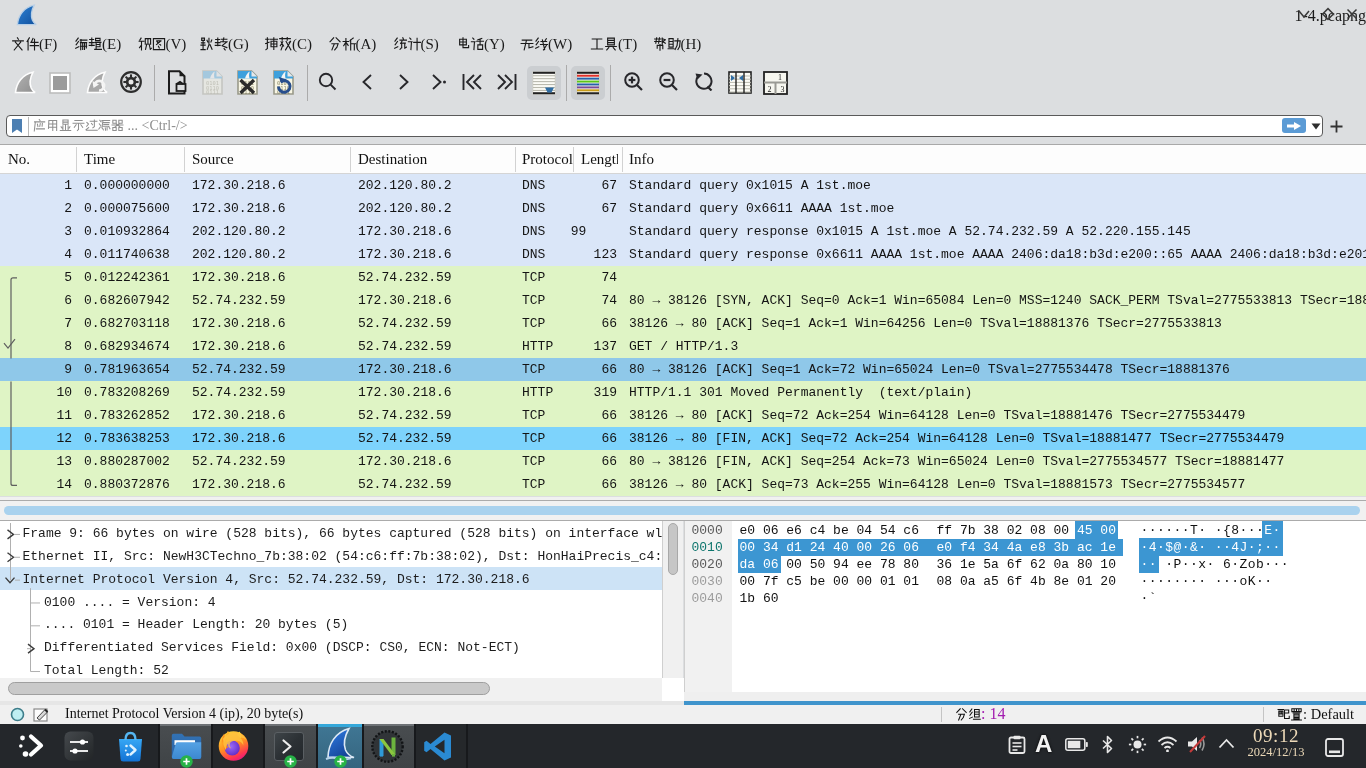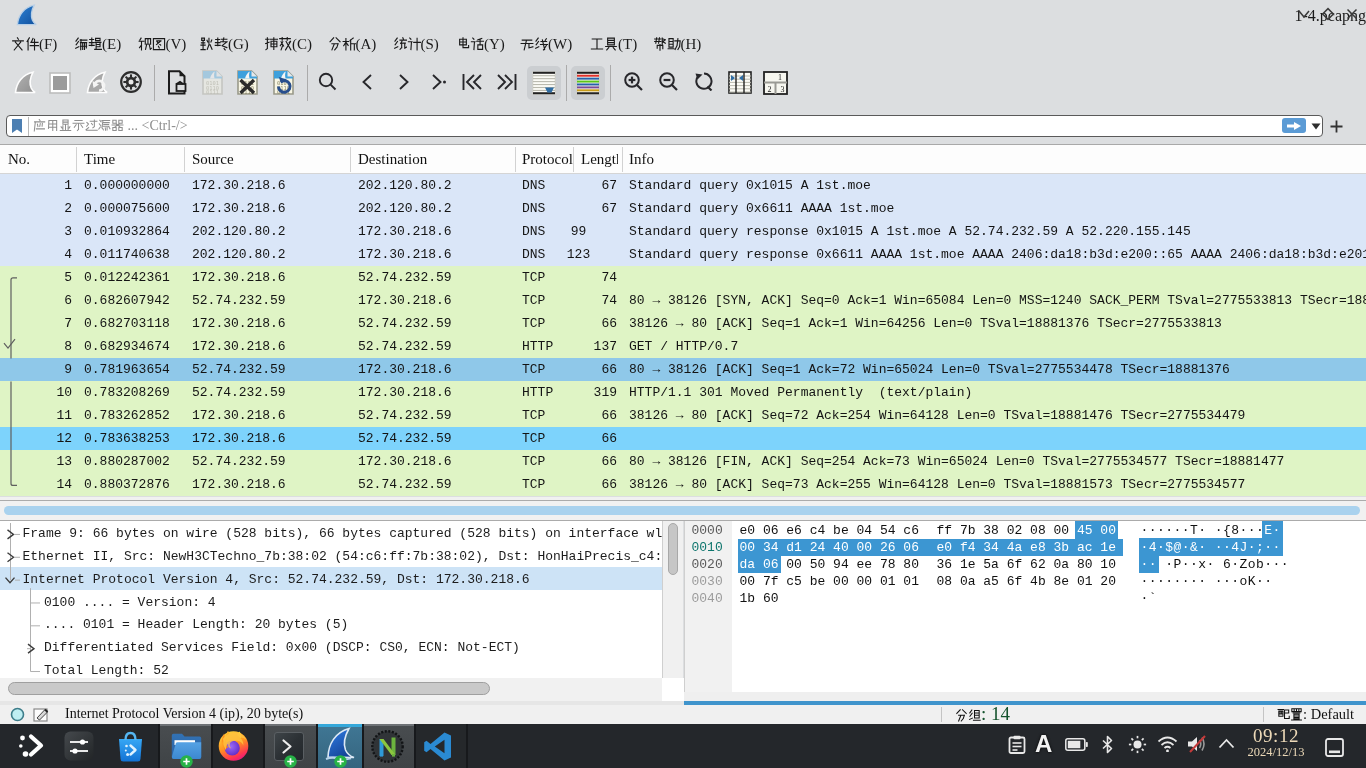--- a/index.html
+++ b/index.html
@@ -338,21 +338,21 @@
       <div class="c" style="left:522px">DNS</div>
       <div class="c" style="left:540px;width:77px;text-align:center">99</div>
       <div class="c" style="left:629px;white-space:pre">Standard query response 0x1015 A 1st.moe A 52.74.232.59 A 52.220.155.145</div>
     </div>
     <div class="row" style="top:69.21000000000001px;background:#dae6f8">
       <div class="c" style="left:0;width:72px;text-align:right">4</div>
       <div class="c" style="left:84px">0.011740638</div>
       <div class="c" style="left:192px">202.120.80.2</div>
       <div class="c" style="left:358px">172.30.218.6</div>
       <div class="c" style="left:522px">DNS</div>
-      <div class="c" style="left:540px;width:77px;text-align:center">123</div>
+      <div class="c" style="left:540px;width:77px;text-align:right">123</div>
       <div class="c" style="left:629px;white-space:pre">Standard query response 0x6611 AAAA 1st.moe AAAA 2406:da18:b3d:e200::65 AAAA 2406:da18:b3d:e201:</div>
     </div>
     <div class="row" style="top:92.28px;background:#dff4c5">
       <div class="c" style="left:0;width:72px;text-align:right">5</div>
       <div class="c" style="left:84px">0.012242361</div>
       <div class="c" style="left:192px">172.30.218.6</div>
       <div class="c" style="left:358px">52.74.232.59</div>
       <div class="c" style="left:522px">TCP</div>
       <div class="c" style="left:540px;width:77px;text-align:right">74</div>
     </div>
@@ -374,21 +374,21 @@
       <div class="c" style="left:540px;width:77px;text-align:right">66</div>
       <div class="c" style="left:629px;white-space:pre">38126 → 80 [ACK] Seq=1 Ack=1 Win=64256 Len=0 TSval=18881376 TSecr=2775533813</div>
     </div>
     <div class="row" style="top:161.49px;background:#dff4c5">
       <div class="c" style="left:0;width:72px;text-align:right">8</div>
       <div class="c" style="left:84px">0.682934674</div>
       <div class="c" style="left:192px">172.30.218.6</div>
       <div class="c" style="left:358px">52.74.232.59</div>
       <div class="c" style="left:522px">HTTP</div>
       <div class="c" style="left:540px;width:77px;text-align:right">137</div>
-      <div class="c" style="left:629px;white-space:pre">GET / HTTP/0.7 </div>
+      <div class="c" style="left:629px;white-space:pre">GET / HTTP/1.3 </div>
     </div>
     <div class="row" style="top:184.56px;background:#8fc8e9">
       <div class="c" style="left:0;width:72px;text-align:right">9</div>
       <div class="c" style="left:84px">0.781963654</div>
       <div class="c" style="left:192px">52.74.232.59</div>
       <div class="c" style="left:358px">172.30.218.6</div>
       <div class="c" style="left:522px">TCP</div>
       <div class="c" style="left:540px;width:77px;text-align:right">66</div>
       <div class="c" style="left:629px;white-space:pre">80 → 38126 [ACK] Seq=1 Ack=72 Win=65024 Len=0 TSval=2775534478 TSecr=18881376</div>
     </div>
@@ -410,20 +410,21 @@
       <div class="c" style="left:540px;width:77px;text-align:right">66</div>
       <div class="c" style="left:629px;white-space:pre">38126 → 80 [ACK] Seq=72 Ack=254 Win=64128 Len=0 TSval=18881476 TSecr=2775534479</div>
     </div>
     <div class="row" style="top:253.77px;background:#7dd3fc">
       <div class="c" style="left:0;width:72px;text-align:right">12</div>
       <div class="c" style="left:84px">0.783638253</div>
       <div class="c" style="left:192px">172.30.218.6</div>
       <div class="c" style="left:358px">52.74.232.59</div>
       <div class="c" style="left:522px">TCP</div>
       <div class="c" style="left:540px;width:77px;text-align:right">66</div>
+      <div class="c" style="left:629px;white-space:pre">38126 → 80 [FIN, ACK] Seq=72 Ack=254 Win=64128 Len=0 TSval=18881477 TSecr=2775534479</div>
     </div>
     <div class="row" style="top:276.84000000000003px;background:#dff4c5">
       <div class="c" style="left:0;width:72px;text-align:right">13</div>
       <div class="c" style="left:84px">0.880287002</div>
       <div class="c" style="left:192px">52.74.232.59</div>
       <div class="c" style="left:358px">172.30.218.6</div>
       <div class="c" style="left:522px">TCP</div>
       <div class="c" style="left:540px;width:77px;text-align:right">66</div>
       <div class="c" style="left:629px;white-space:pre">80 → 38126 [FIN, ACK] Seq=254 Ack=73 Win=65024 Len=0 TSval=2775534577 TSecr=18881477</div>
     </div>
@@ -509,21 +510,21 @@
 <svg class="ab" style="left:10px;top:2px" width="15" height="15" viewBox="0 0 15 15">
       <circle cx="7.5" cy="7.5" r="6" fill="#bfeef2" stroke="#3d7d8a" stroke-width="1.6"></circle>
     </svg>
 <svg class="ab" style="left:33px;top:2px" width="16" height="15" viewBox="0 0 16 15">
       <rect x="1" y="2" width="13" height="12" fill="#fcfcfc" stroke="#8a8a8a" stroke-width="1.2"></rect>
       <path d="M4 11 L12 2.5 L14.5 5 L6.5 13 Z" fill="#d8d8d8" stroke="#444" stroke-width="1"></path>
       <path d="M12 2.5 L14.5 5" stroke="#222" stroke-width="2"></path>
     </svg>
 <div class="ab" style="left:65px;top:0;height:19px;line-height:18px;font-size:14px;color:#111">Internet Protocol Version 4 (ip), 20 byte(s)</div>
 <div class="ab" style="left:941px;top:2px;width:1px;height:15px;background:#c4c4c4"></div>
-<div class="ab" style="left:955px;top:0;height:19px;line-height:18px;font-size:19px;color:#14532d"><svg class="cj" style="width:13px;height:13px;vertical-align:-2px" viewBox="0 0 100 100">
+<div class="ab" style="left:955px;top:0;height:19px;line-height:18px;font-size:16px;color:#a21caf"><svg class="cj" style="width:13px;height:13px;vertical-align:-2px" viewBox="0 0 100 100">
         <path d="M40 6L14 34M58 6L86 34M28 48L72 48M72 48L64 72M64 72L48 92M44 52L28 92" fill="none" stroke="#111" stroke-width="8" stroke-linecap="square"></path>
       </svg><svg class="cj" style="width:13px;height:13px;vertical-align:-2px" viewBox="0 0 100 100">
         <path d="M30 8L14 30M32 32L15 56M12 80L34 70M50 12L86 12M50 12L50 70M86 12L86 70M50 30L86 30M50 48L86 48M50 70L86 70M42 86L94 86" fill="none" stroke="#111" stroke-width="8" stroke-linecap="square"></path>
       </svg>: 14</div>
 <div class="ab" style="left:1263px;top:2px;width:1px;height:15px;background:#c4c4c4"></div>
 <div class="ab" style="left:1277px;top:0;height:19px;line-height:18px;font-size:14.5px;color:#111"><svg class="cj" style="width:13px;height:13px;vertical-align:-2px" viewBox="0 0 100 100">
         <path d="M8 12L50 12M14 24L46 24M14 24L14 64M46 24L46 64M14 64L46 64M24 24L24 46M36 24L36 46M14 46L46 46M58 16L90 16M90 16L90 38M58 38L90 38M58 16L58 80M58 80L94 80M94 80L94 64" fill="none" stroke="#111" stroke-width="8" stroke-linecap="square"></path>
       </svg><svg class="cj" style="width:13px;height:13px;vertical-align:-2px" viewBox="0 0 100 100">
         <path d="M14 6L86 6M14 6L14 28M86 6L86 28M14 28L86 28M32 6L32 28M50 6L50 28M68 6L68 28M24 38L76 38M30 48L70 48M30 48L30 84M70 48L70 84M30 62L70 62M30 74L70 74M30 84L70 84M12 92L88 92" fill="none" stroke="#111" stroke-width="8" stroke-linecap="square"></path>
       </svg>: Default</div>

